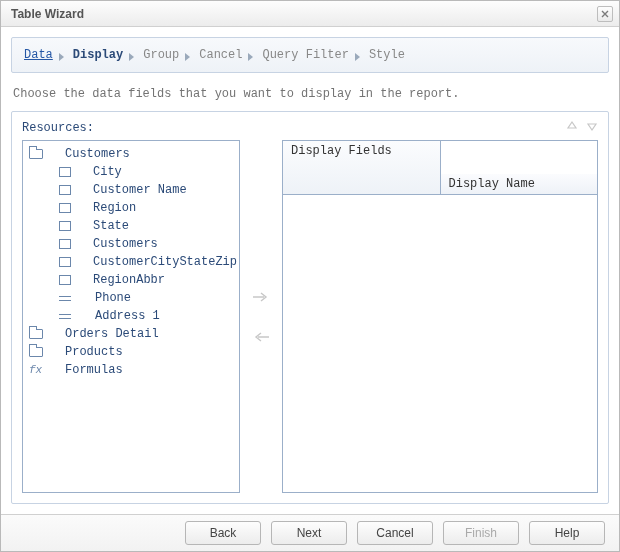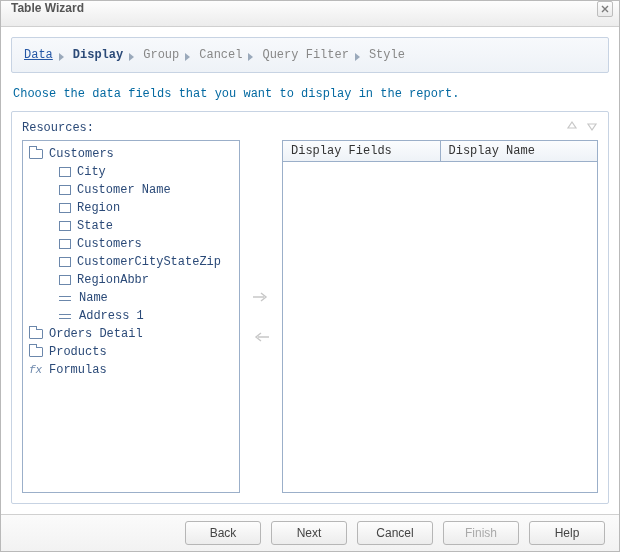--- a/index.html
+++ b/index.html
@@ -16,20 +16,21 @@
     border: 1px solid #b9b9b9;
     background: #fff;
     display: flex;
     flex-direction: column;
   }
   .titlebar {
     height: 26px;
     background: linear-gradient(#fdfdfd, #ececec);
     border-bottom: 1px solid #d0d0d0;
     display: flex;
+    align-items: center;
     padding: 0 6px 0 10px;
     justify-content: space-between;
   }
   .titlebar span { font-weight: bold; color: #555; }
   .close-x {
     width: 16px; height: 16px;
     border: 1px solid #bdbdbd;
     border-radius: 2px;
     background: linear-gradient(#fdfdfd,#eaeaea);
     display:flex; align-items:center; justify-content:center;
@@ -61,21 +62,21 @@
     display:inline-block; position:relative;
   }
   .bc-arrow::after {
     content:""; position:absolute; left:2px; top:2px;
     border-left:5px solid #9aa9bb;
     border-top:4px solid transparent;
     border-bottom:4px solid transparent;
   }
   .instruction {
     margin: 14px 2px 10px 2px;
-    color:#0369a1;
+    color:#737373;
   }
   .main-panel {
     flex:1;
     border:1px solid #c7d3e3;
     border-radius:2px;
     display:flex;
     flex-direction:column;
     padding: 8px 10px 10px 10px;
     min-height:0;
   }
@@ -99,21 +100,21 @@
     background:#fff;
     overflow:auto;
   }
   .tree-box { width: 218px; padding:4px 2px; }
   .tree ul { list-style:none; margin:0; padding-left:18px; }
   .tree > ul { padding-left:4px; }
   .tree li {
     display:flex; align-items:center;
     color:#2b4a78;
     padding:2px 0;
-    gap:6px;
+    gap:22px;
     white-space:nowrap;
   }
   .node-icon { width:14px; height:12px; display:inline-block; flex-shrink:0;}
   .icon-folder-open {
     border:1px solid #6b87ab;
     border-radius:1px;
     width:14px; height:10px;
     background:#fff;
     position:relative;
   }
@@ -157,21 +158,21 @@
     display:flex;
     border-bottom:1px solid #9bafc9;
   }
   .grid-header .gh {
     flex:1;
     padding:3px 8px;
     background:linear-gradient(#fbfcfe,#eef2f7);
     border-right:1px solid #9bafc9;
     color:#333;
   }
-  .grid-header .gh:last-child { border-right:none; }
+  .grid-header .gh:last-child { border-right:none;margin-top:33px; }
   .footer {
     height:37px;
     border-top:1px solid #d0d0d0;
     background:linear-gradient(#fbfbfb,#f2f2f2);
     display:flex;
     align-items:center;
     justify-content:flex-end;
     gap:10px;
     padding-right:14px;
   }
@@ -269,21 +270,21 @@
                 <li>
                   <span class="node-icon icon-field"></span>
                   <span>CustomerCityStateZip</span>
                 </li>
                 <li>
                   <span class="node-icon icon-field"></span>
                   <span>RegionAbbr</span>
                 </li>
                 <li>
                   <span class="node-icon icon-text"></span>
-                  <span>Name</span>
+                  <span>Phone</span>
                 </li>
                 <li>
                   <span class="node-icon icon-text"></span>
                   <span>Address 1</span>
                 </li>
               </ul>
               <li>
                 <span class="node-icon icon-folder"></span>
                 <span>Orders Detail</span>
               </li>

